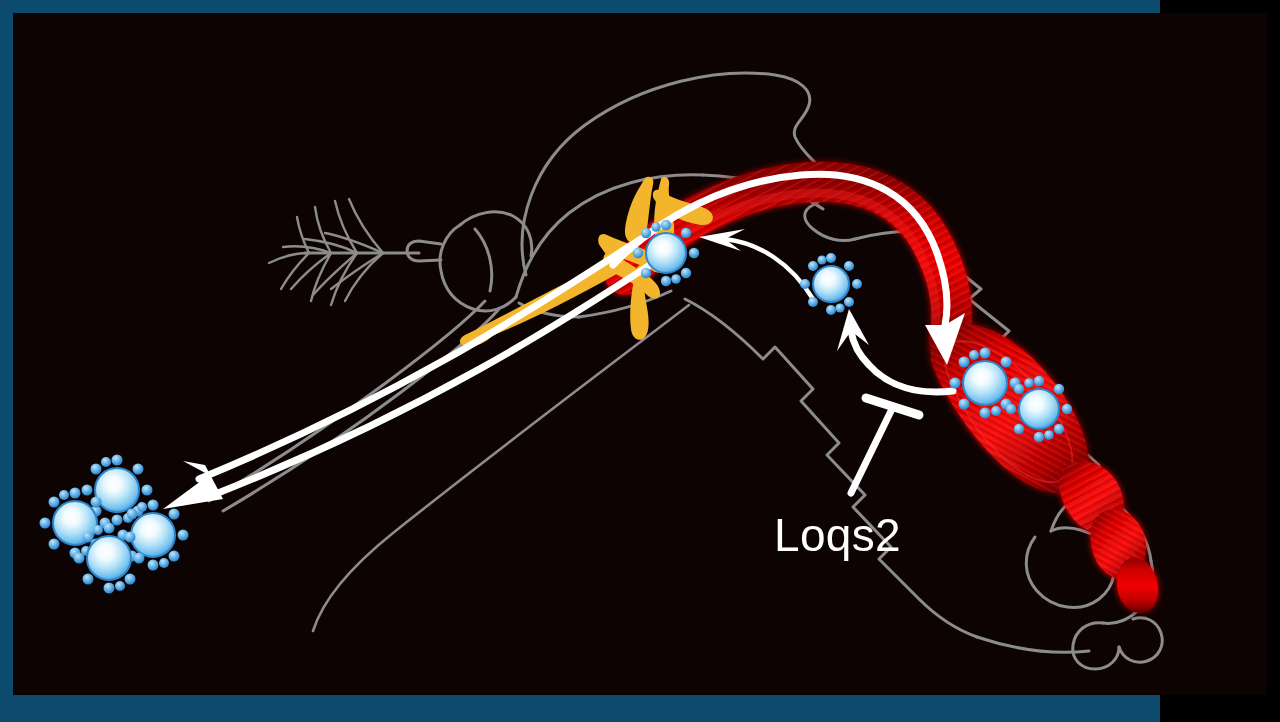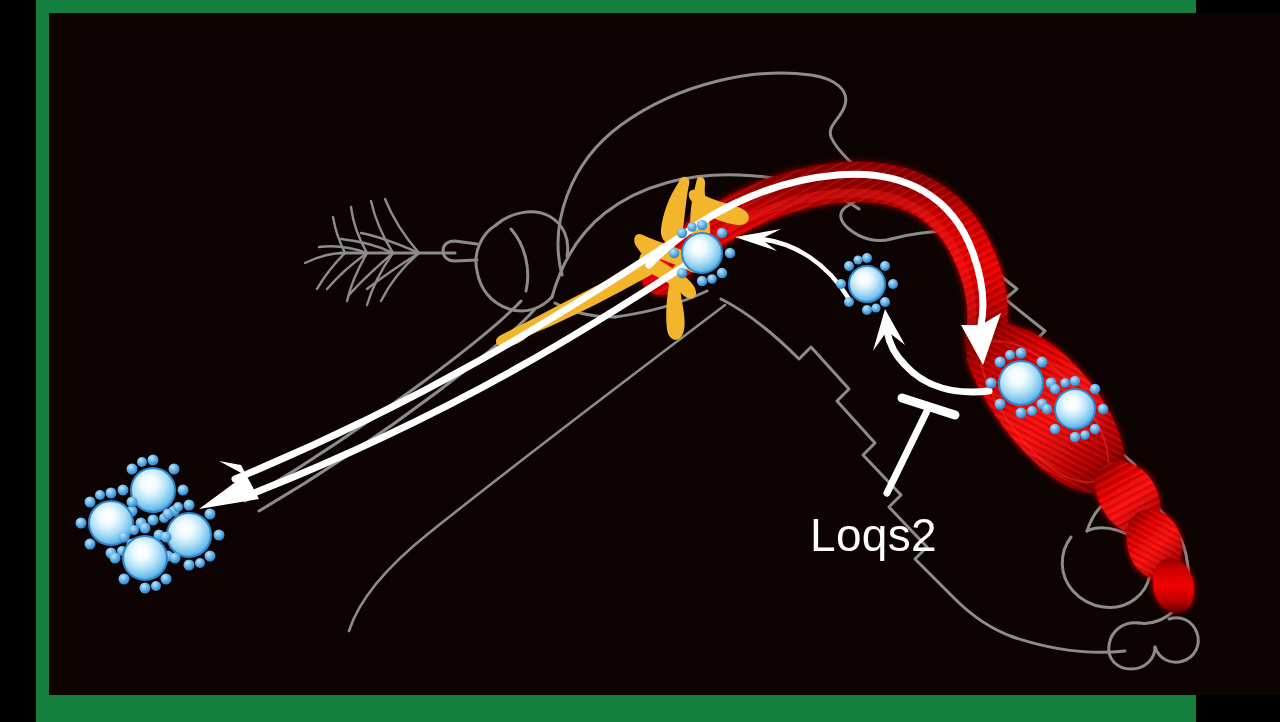--- a/index.html
+++ b/index.html
@@ -11,22 +11,21 @@
   body {
     width: 1280px;
     height: 722px;
     overflow: hidden;
     font-family: "Liberation Sans", sans-serif;
   }
   #figure-root {
     position: relative;
     width: 1160px;
     height: 722px;
-    background: #15803d;
-    margin-left: 36px;
+    background: #0c4a6e;
   }
   #canvas-area {
     position: absolute;
     left: 13px;
     top: 13px;
     width: 1254px;
     height: 682px;
     background: #0c0302;
     overflow: hidden;
   }

